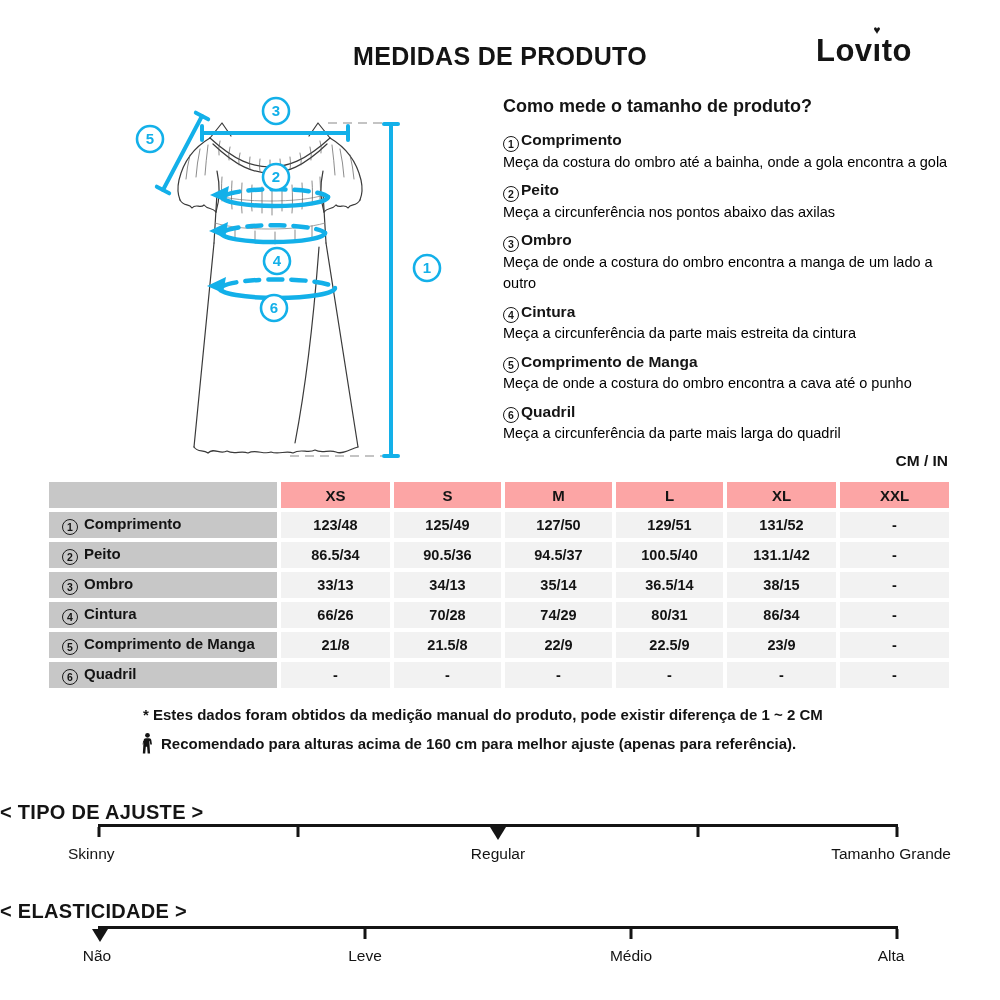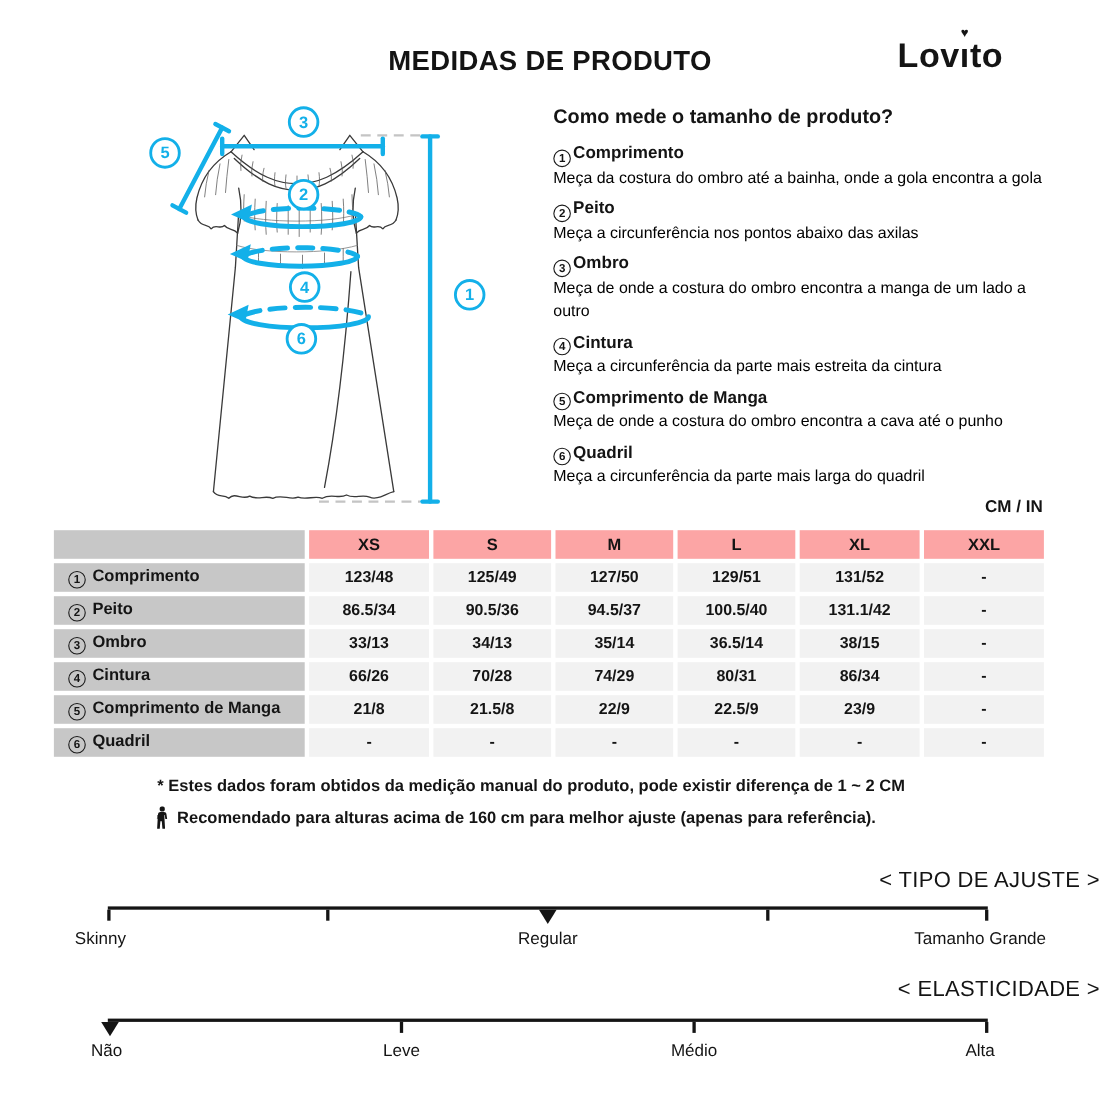--- a/index.html
+++ b/index.html
@@ -37,21 +37,21 @@
   table.sizes .val { background:#f2f2f2; }
   table.sizes .corner { background:#c7c7c7; }
   table.sizes .lbl .cnum { margin-right:6px; }
 
   
   .note1 { position:absolute; left:143px; top:706px; font-size:15px; font-weight:700; }
   .note2 { position:absolute; left:141px; top:733px; font-size:15px; font-weight:700;
     display:flex; align-items:center; gap:7px; }
 
   
-  .scale-title { position:absolute; left:0; right:0; text-align:right; font-size:20px; font-weight:400; letter-spacing:.3px; }
+  .scale-title { position:absolute; left:0; right:0; text-align:left; font-size:20px; font-weight:700; letter-spacing:.3px;margin-top:12px; }
   .scale-line { position:absolute; left:98px; width:800px; border-top:3px solid #141414; }
   .tick { position:absolute; top:0; width:3px; height:10px; background:#141414; transform:translateX(-50%); }
   .tri { position:absolute; top:0; width:0; height:0; transform:translateX(-50%);
     border-left:8px solid transparent; border-right:8px solid transparent; border-top:13px solid #141414; }
   .scale-lab { position:absolute; font-size:15.5px; font-weight:400; white-space:nowrap;text-align:center; }
   .lab-center { transform:translateX(-50%); }
 </style>
 </head>
 <body>
 

